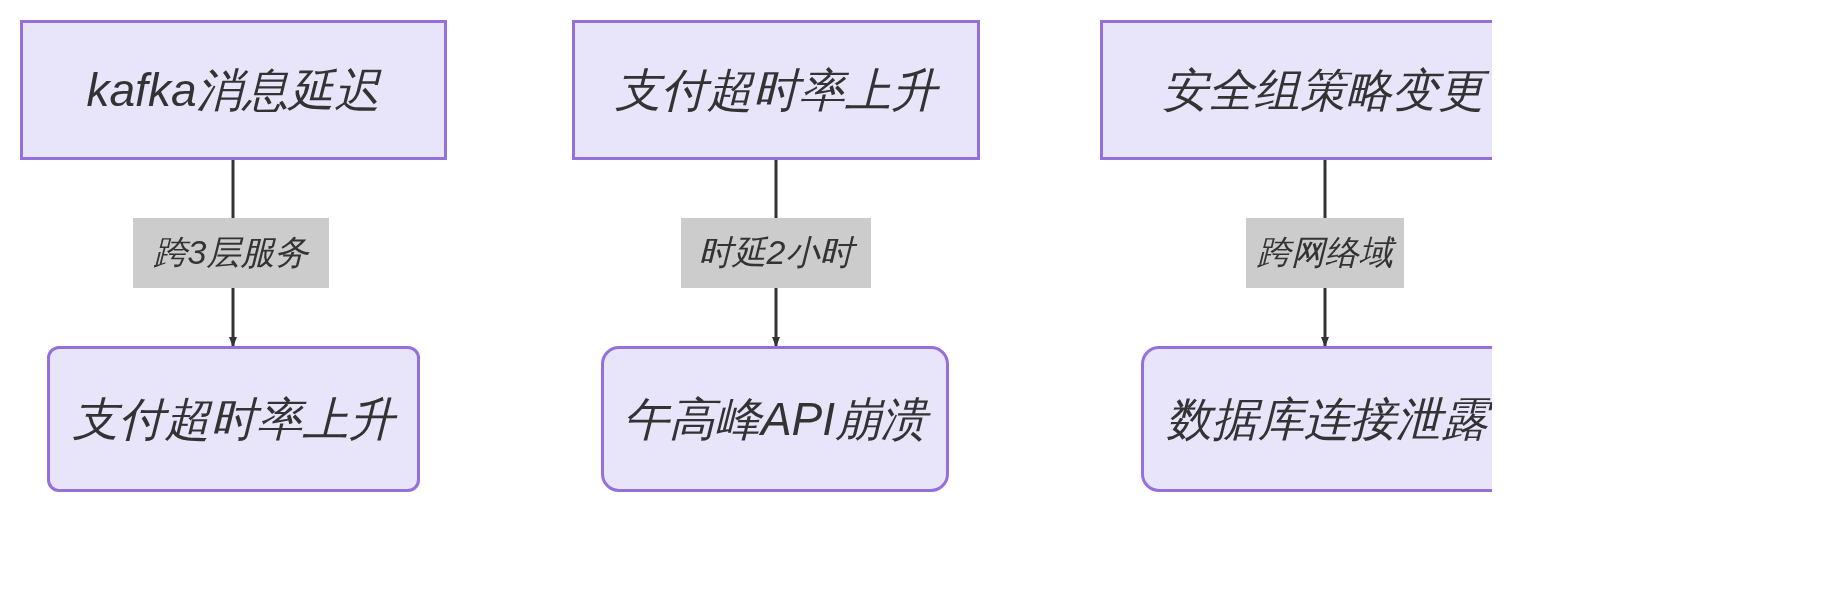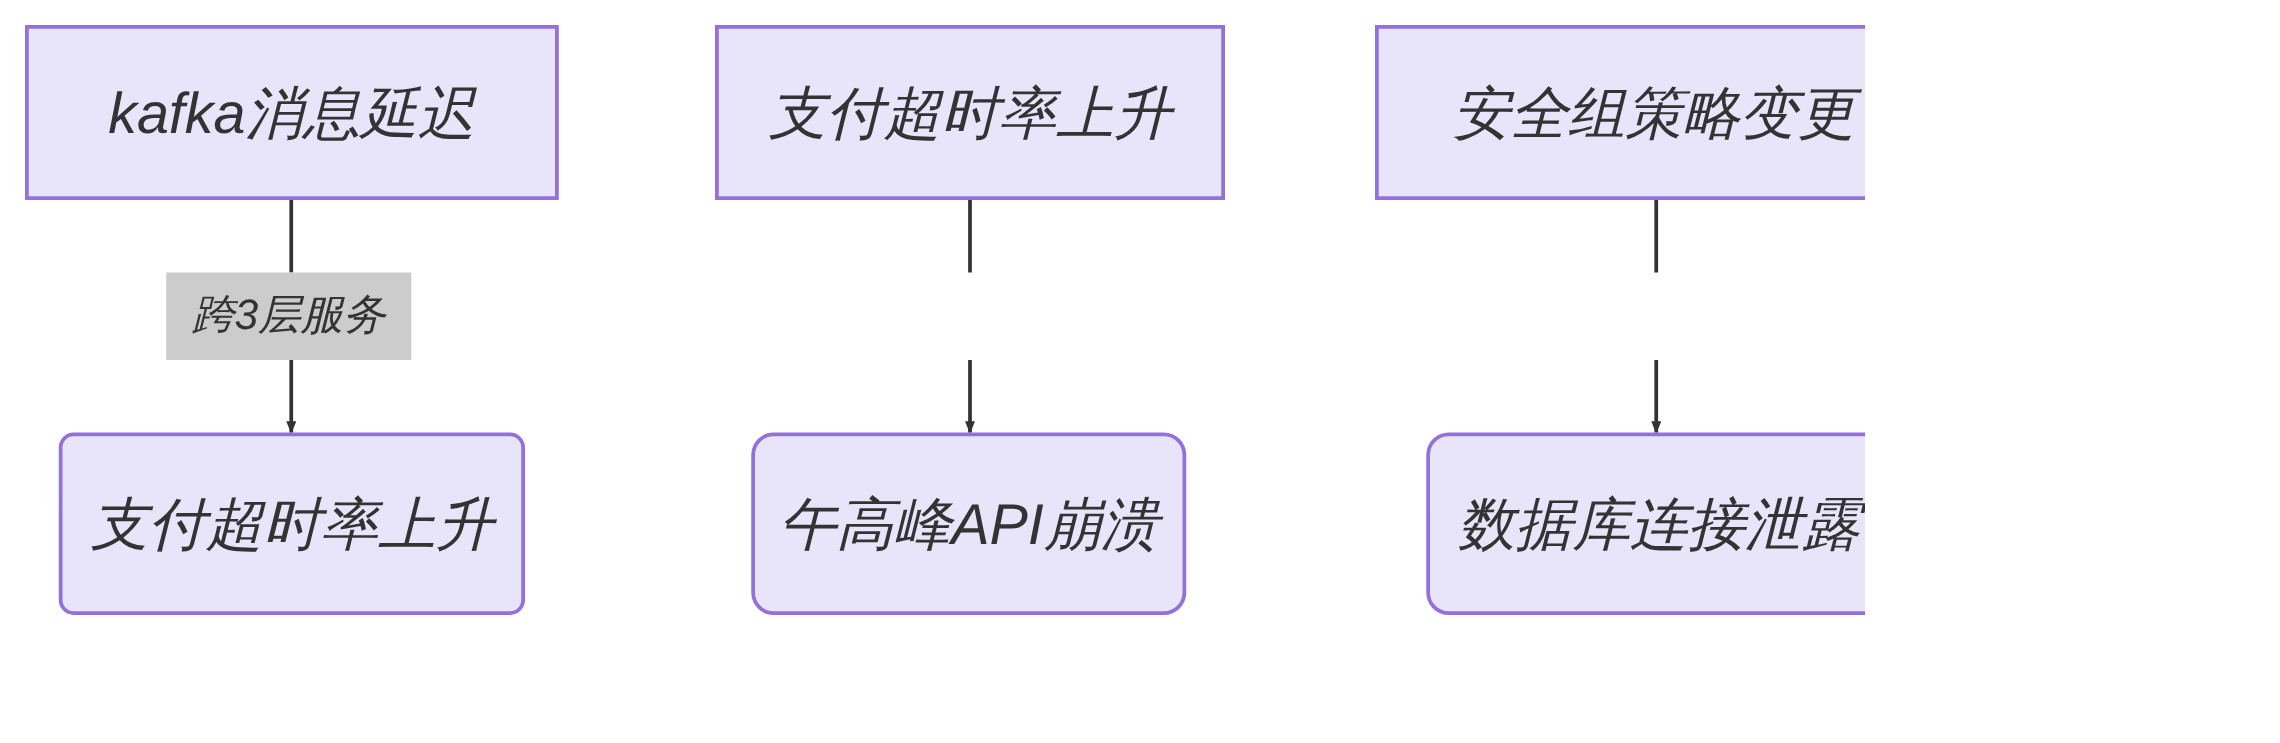--- a/index.html
+++ b/index.html
@@ -95,27 +95,33 @@
   </div>
 
   <div class="node rounded" style="left:47px; top:346px; width:373px; height:146px;border-radius:12px;">
     <span class="node-label">支付超时率上升</span>
   </div>
 
   <div class="node" style="left:572px; top:20px; width:408px; height:140px;">
     <span class="node-label">支付超时率上升</span>
   </div>
 
+  <div class="edge-label" style="left:681px; top:218px; width:190px; height:70px;">
+    <span class="edge-label-text">时延2小时</span>
+  </div>
 
   <div class="node rounded" style="left:601px; top:346px; width:348px; height:146px;">
     <span class="node-label">午高峰API崩溃</span>
   </div>
 
   <div class="node" style="left:1100px; top:20px; width:446px; height:140px;">
     <span class="node-label">安全组策略变更</span>
   </div>
 
+  <div class="edge-label" style="left:1246px; top:218px; width:158px; height:70px;">
+    <span class="edge-label-text">跨网络域</span>
+  </div>
 
   <div class="node rounded" style="left:1141px; top:346px; width:372px; height:146px;text-align:right;">
     <span class="node-label">数据库连接泄露</span>
   </div>
 
 </div>
 
 </body></html>

